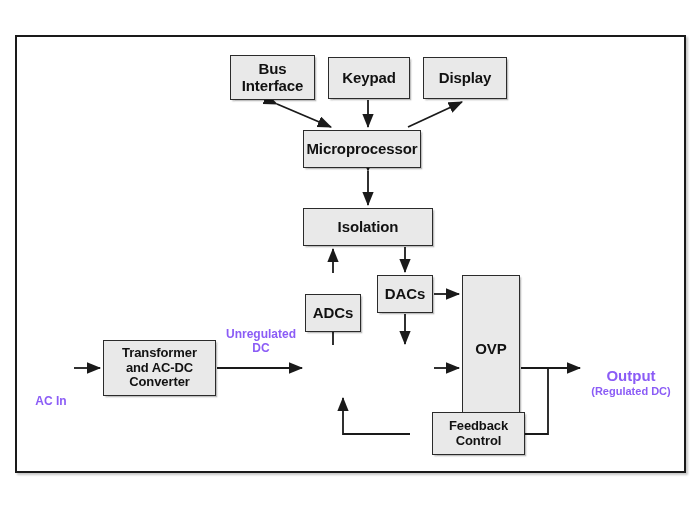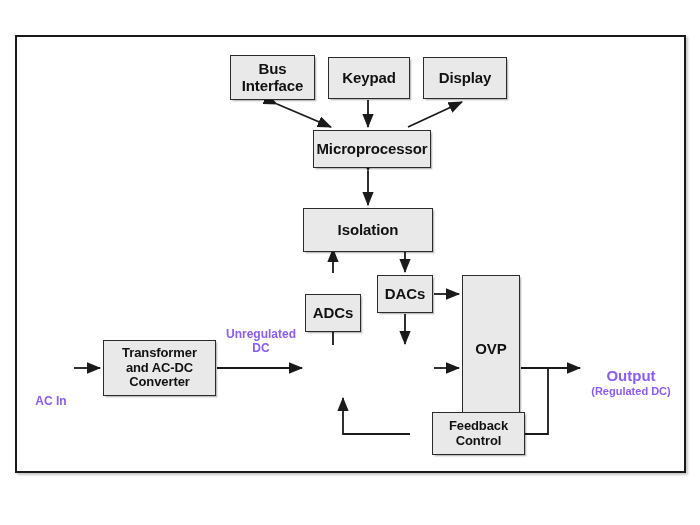--- a/index.html
+++ b/index.html
@@ -108,23 +108,23 @@
     </g>
   </svg>
 
   <div class="blk" style="left:230px;top:55px;width:85px;height:45px;font-size:15px;">Bus
 Interface</div>
 
   <div class="blk" style="left:328px;top:57px;width:82px;height:42px;font-size:15px;">Keypad</div>
 
   <div class="blk" style="left:423px;top:57px;width:84px;height:42px;font-size:15px;">Display</div>
 
-  <div class="blk" style="left:313px;top:130px;width:118px;height:38px;font-size:15px;">Microprocessor</div>
+  <div class="blk" style="left:303px;top:130px;width:118px;height:38px;font-size:15px;">Microprocessor</div>
 
-  <div class="blk" style="left:303px;top:208px;width:130px;height:44px;font-size:15px;">Isolation</div>
+  <div class="blk" style="left:303px;top:208px;width:130px;height:38px;font-size:15px;">Isolation</div>
 
   <div class="blk" style="left:305px;top:275px;width:56px;height:38px;font-size:15px;margin-top:19px;">ADCs</div>
 
   <div class="blk" style="left:377px;top:275px;width:56px;height:38px;font-size:15px;">DACs</div>
 
   <div class="blk" style="left:462px;top:275px;width:58px;height:148px;font-size:15px;">OVP</div>
 
   <div class="blk" style="left:103px;top:340px;width:113px;height:56px;font-size:13px;">Transformer
 and AC-DC
 Converter</div>

